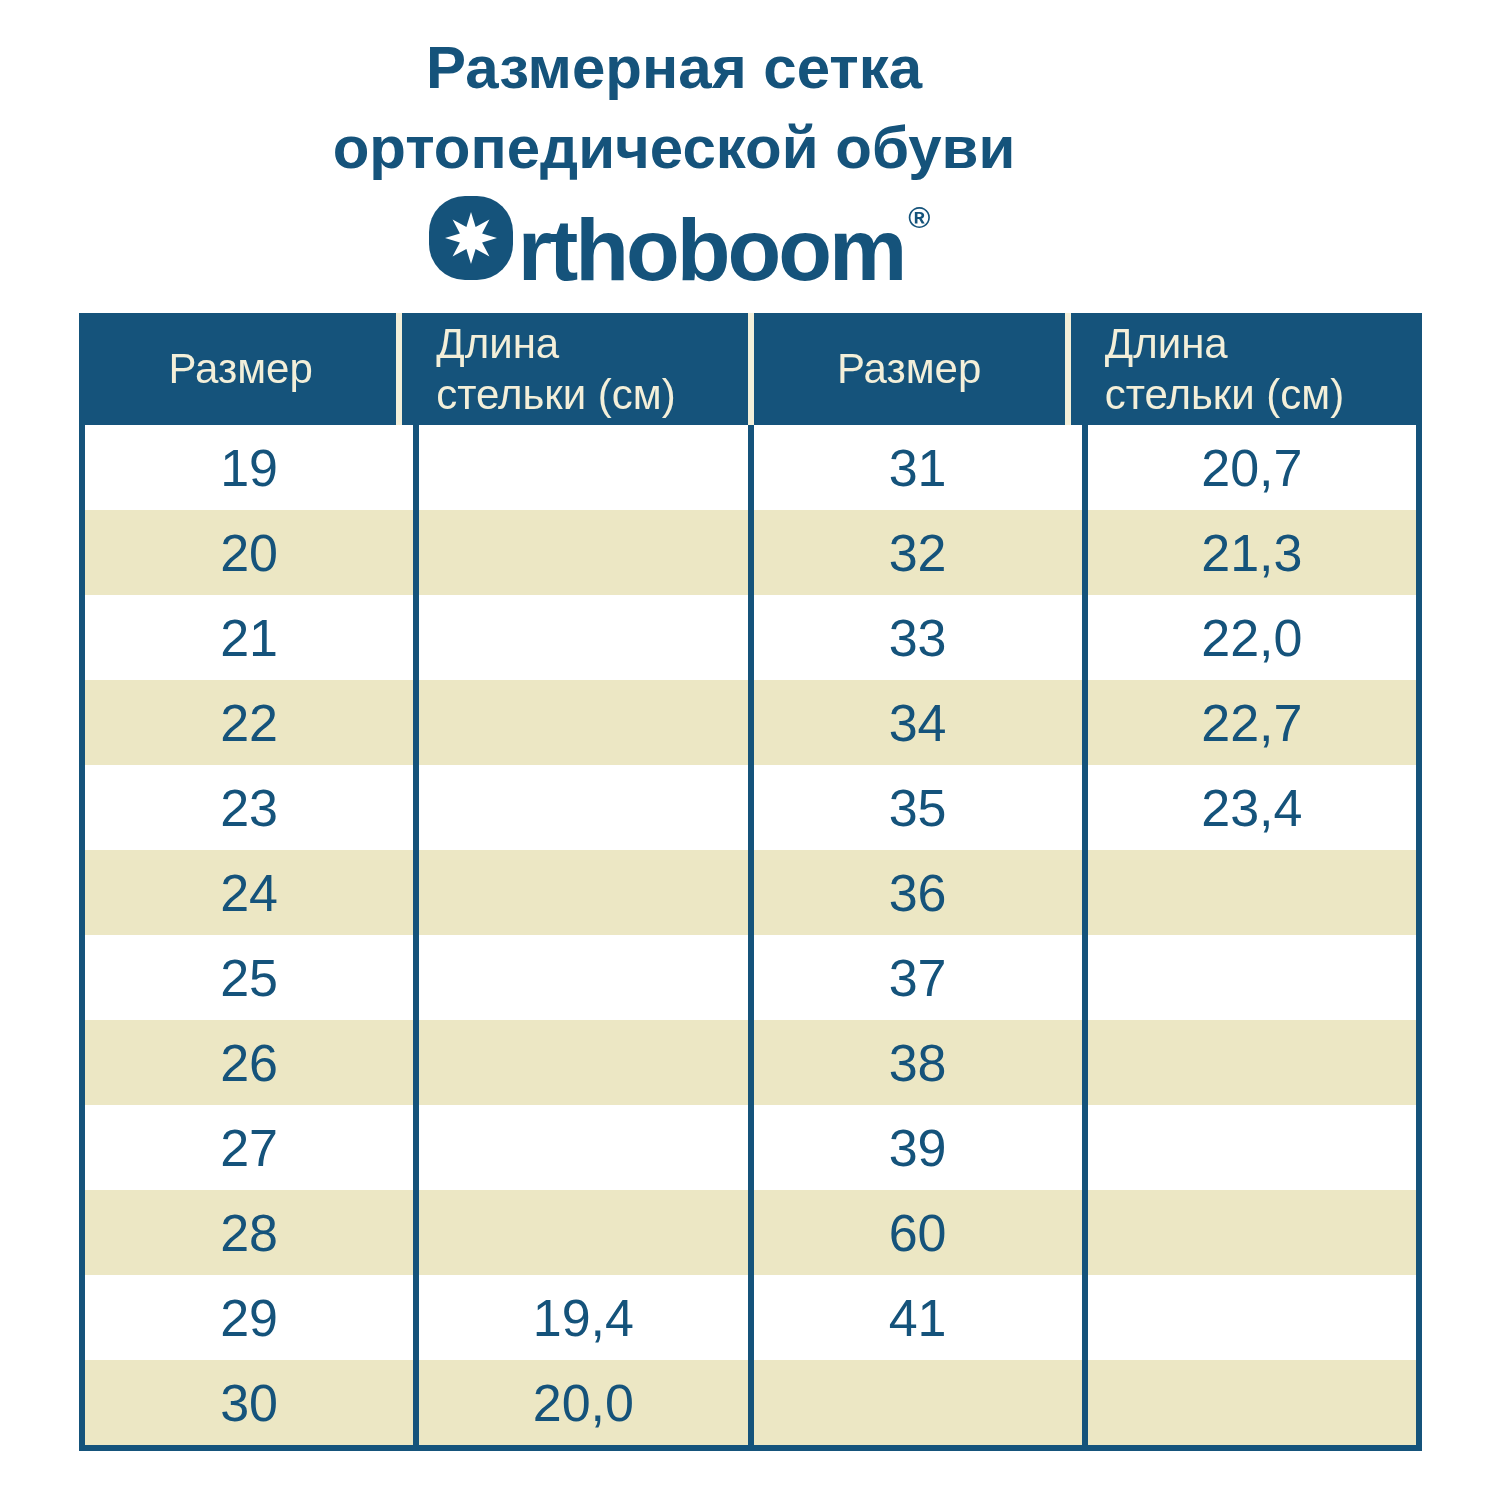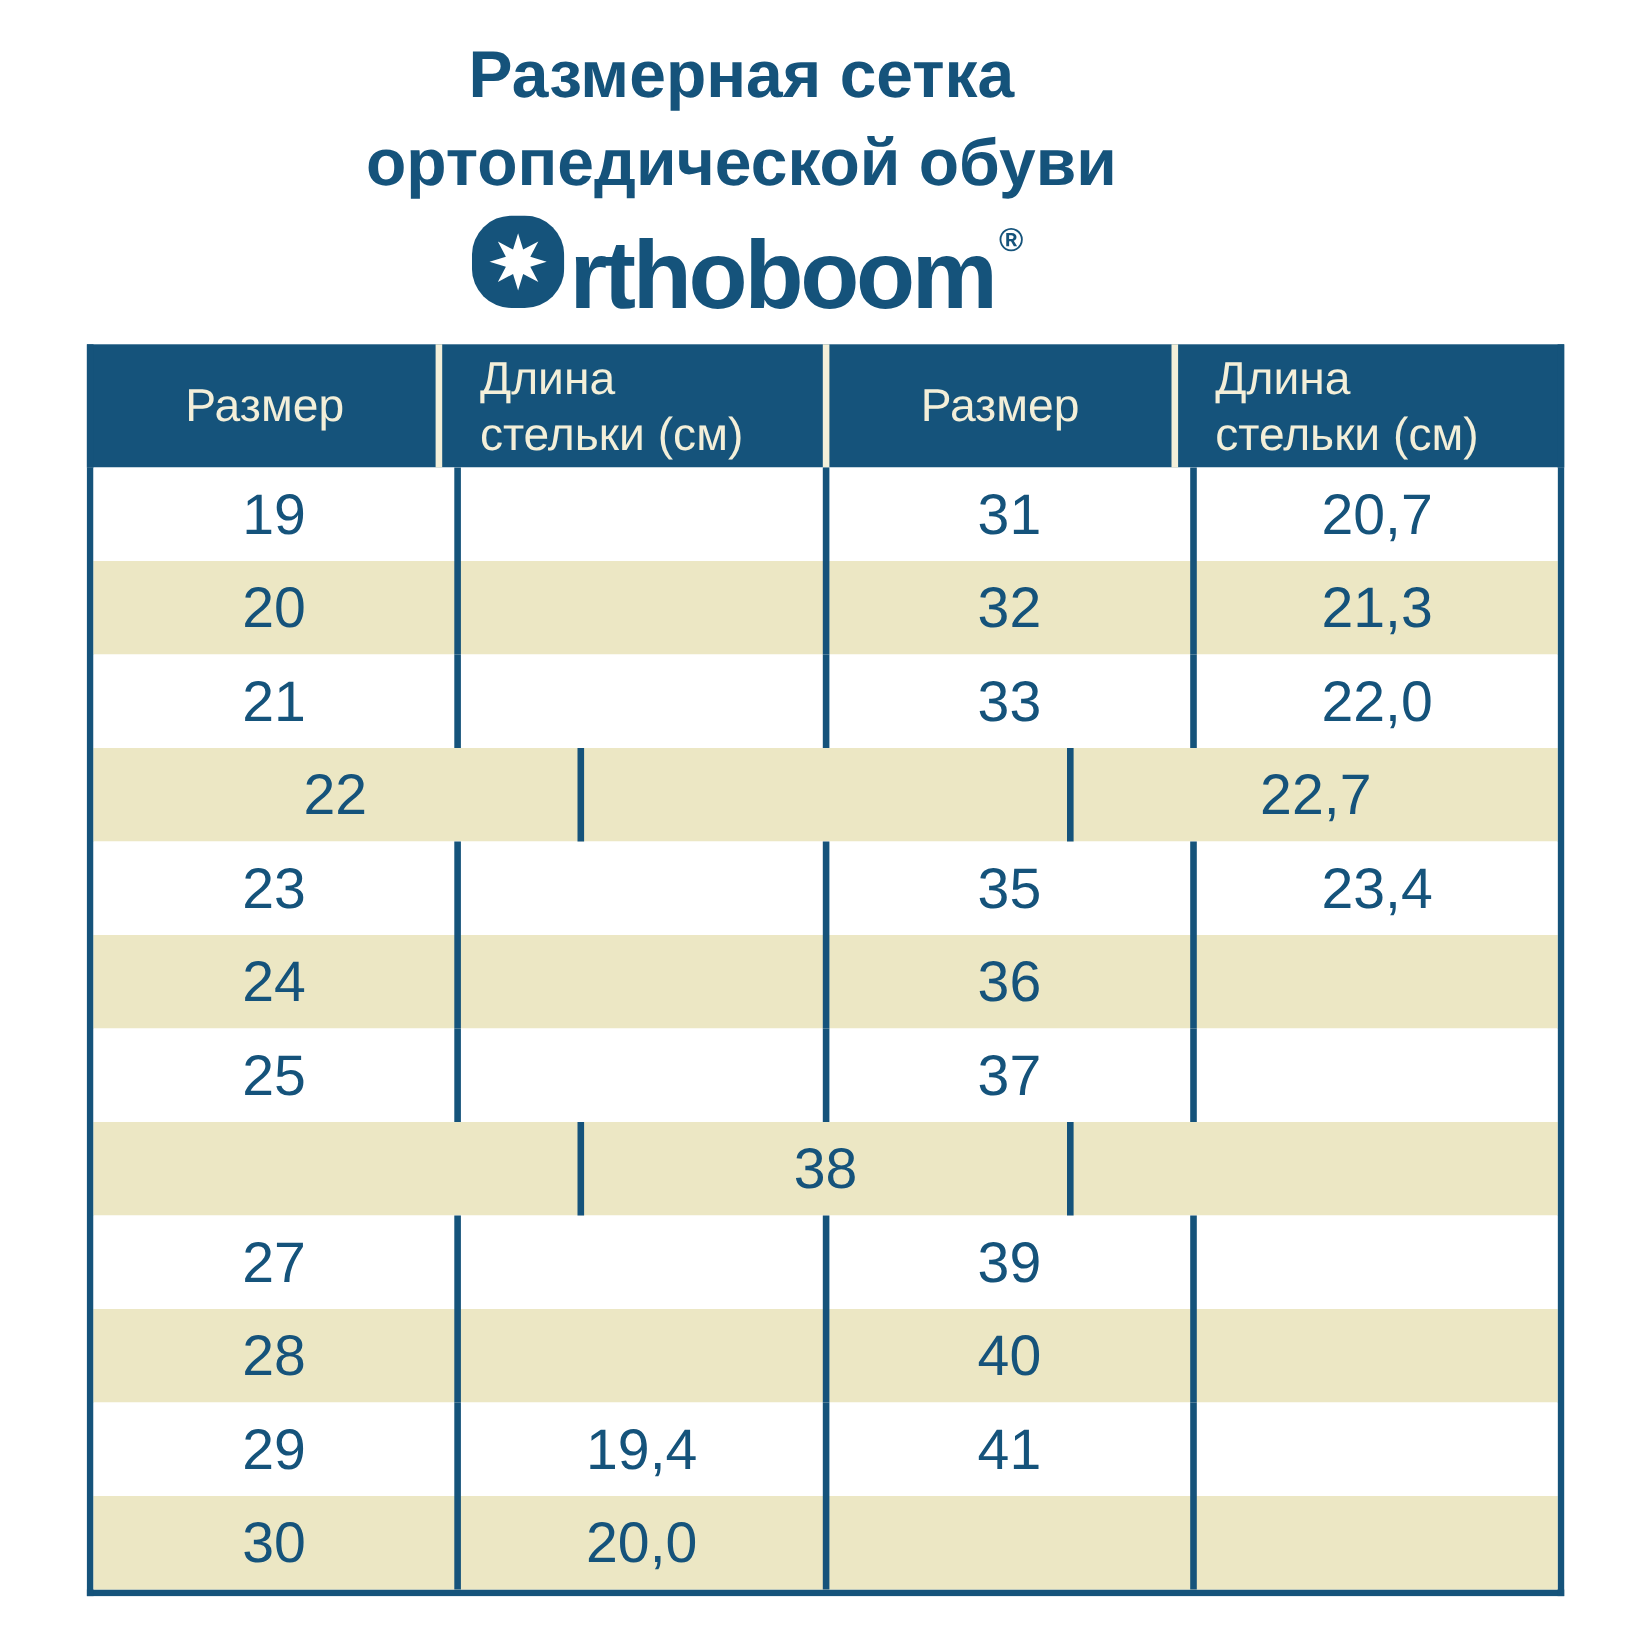--- a/index.html
+++ b/index.html
@@ -138,20 +138,21 @@
   <div class="table-row">
     <div class="cell">21</div>
     <div class="cell"></div>
     <div class="cell">33</div>
     <div class="cell">22,0</div>
   </div>
 
   <div class="table-row">
     <div class="cell">22</div>
     <div class="cell"></div>
+    <div class="cell">34</div>
     <div class="cell">22,7</div>
   </div>
 
   <div class="table-row">
     <div class="cell">23</div>
     <div class="cell"></div>
     <div class="cell">35</div>
     <div class="cell">23,4</div>
   </div>
 
@@ -163,36 +164,37 @@
   </div>
 
   <div class="table-row">
     <div class="cell">25</div>
     <div class="cell"></div>
     <div class="cell">37</div>
     <div class="cell"></div>
   </div>
 
   <div class="table-row">
+    <div class="cell">26</div>
     <div class="cell"></div>
     <div class="cell">38</div>
     <div class="cell"></div>
   </div>
 
   <div class="table-row">
     <div class="cell">27</div>
     <div class="cell"></div>
     <div class="cell">39</div>
     <div class="cell"></div>
   </div>
 
   <div class="table-row">
     <div class="cell">28</div>
     <div class="cell"></div>
-    <div class="cell">40</div>
+    <div class="cell">60</div>
     <div class="cell"></div>
   </div>
 
   <div class="table-row">
     <div class="cell">29</div>
     <div class="cell">19,4</div>
     <div class="cell">41</div>
     <div class="cell"></div>
   </div>
 

